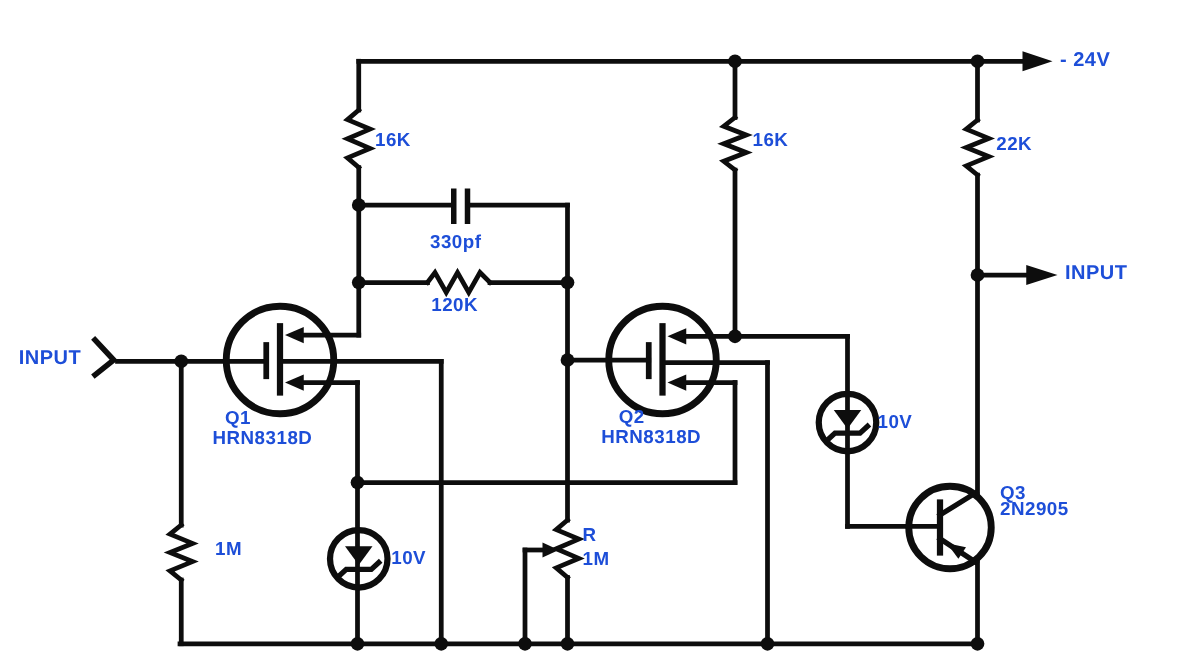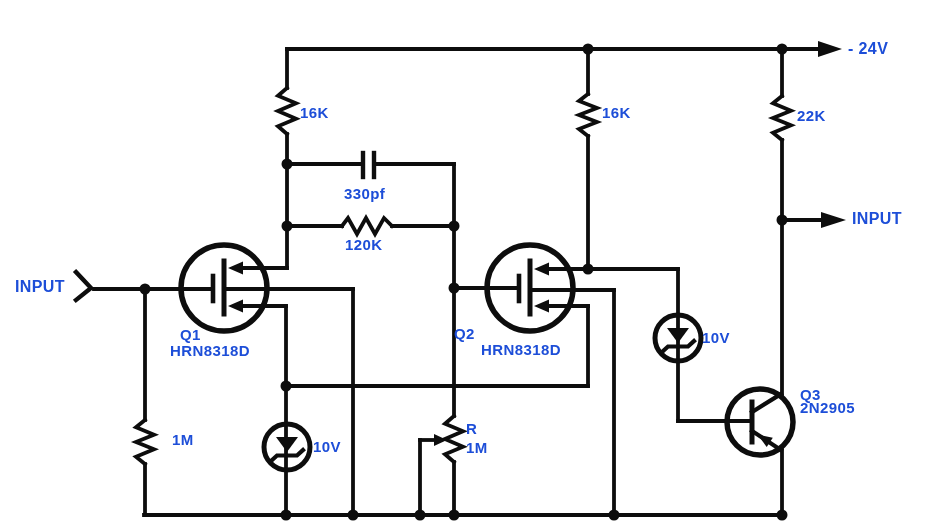--- a/index.html
+++ b/index.html
@@ -178,18 +178,18 @@
   <div class="lbl t15" style="left:172px;top:432px">1M</div>
 
   <div class="lbl t15" style="left:466px;top:421px">R</div>
   <div class="lbl t15" style="left:466px;top:440px">1M</div>
 
   <div class="lbl t15" style="left:313px;top:439px">10V</div>
   <div class="lbl t15" style="left:702px;top:330px">10V</div>
 
   <div class="lbl t15" style="left:180px;top:327px">Q1</div>
   <div class="lbl t15" style="left:170px;top:343px">HRN8318D</div>
-  <div class="lbl t15" style="left:454px;top:326px">Q2</div>
+  <div class="lbl t15" style="left:495px;top:326px">Q2</div>
   <div class="lbl t15" style="left:481px;top:342px">HRN8318D</div>
   <div class="lbl t15" style="left:800px;top:387px">Q3</div>
   <div class="lbl t15" style="left:800px;top:400px">2N2905</div>
 
 </div>
 
 </body></html>

